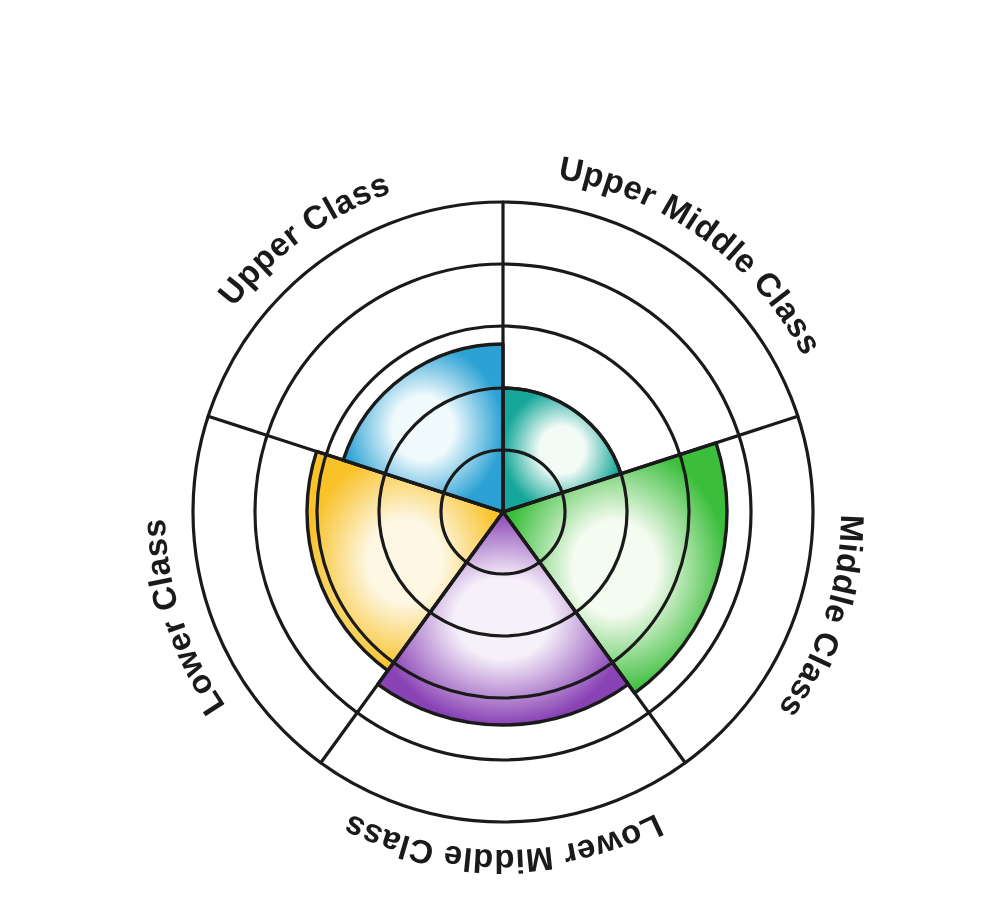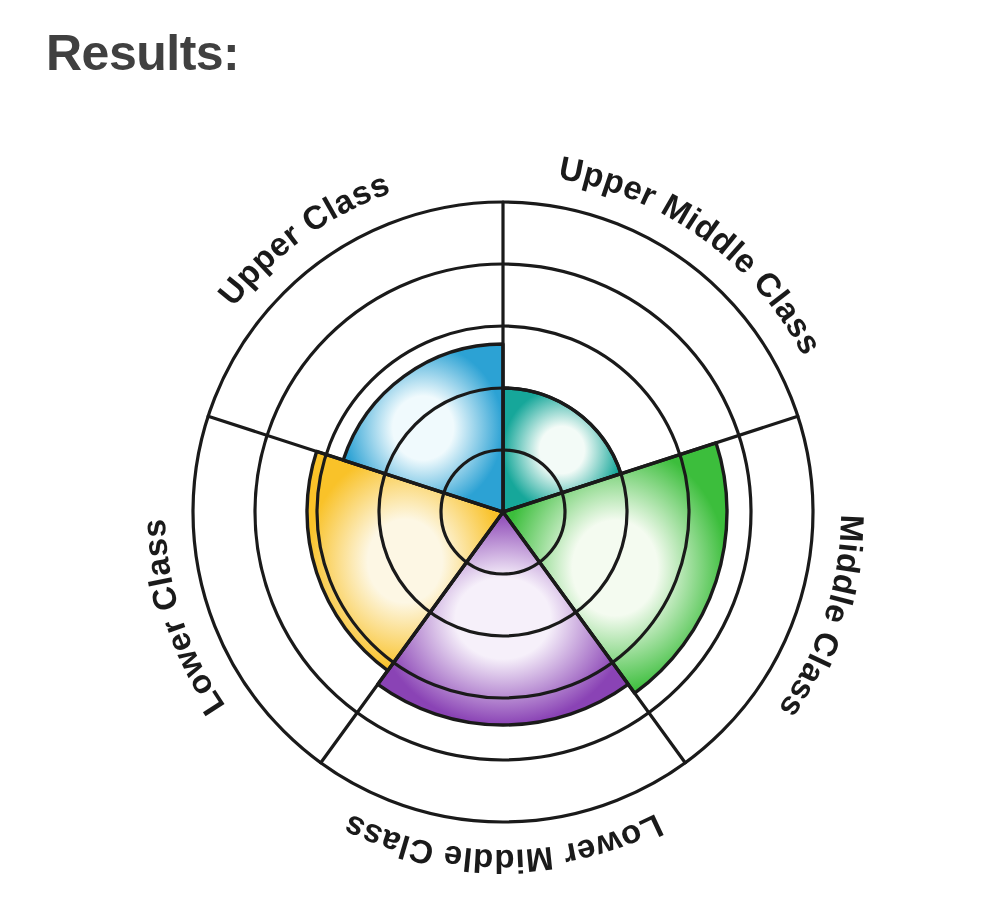--- a/index.html
+++ b/index.html
@@ -66,21 +66,20 @@
     font-weight: bold;
     fill: #1a1a1a;
     letter-spacing: 0.5px;
   }
 </style>
 </head>
 <body>
 
 <div id="page-root">
 
-  <div class="page-title">Results:</div>
 
   <div class="chart-wrap">
     <svg class="radar" viewBox="0 0 1000 916" xmlns="http://www.w3.org/2000/svg">
       <defs id="grad-defs">
           <radialGradient id="g0" cx="50%" cy="50%" r="50%">
             <stop offset="0%" stop-color="#F3FBF7"></stop>
             <stop offset="38%" stop-color="#F3FBF7"></stop>
             <stop offset="100%" stop-color="#16A79A"></stop>
           </radialGradient>
           <radialGradient id="g1" cx="50%" cy="50%" r="50%">

